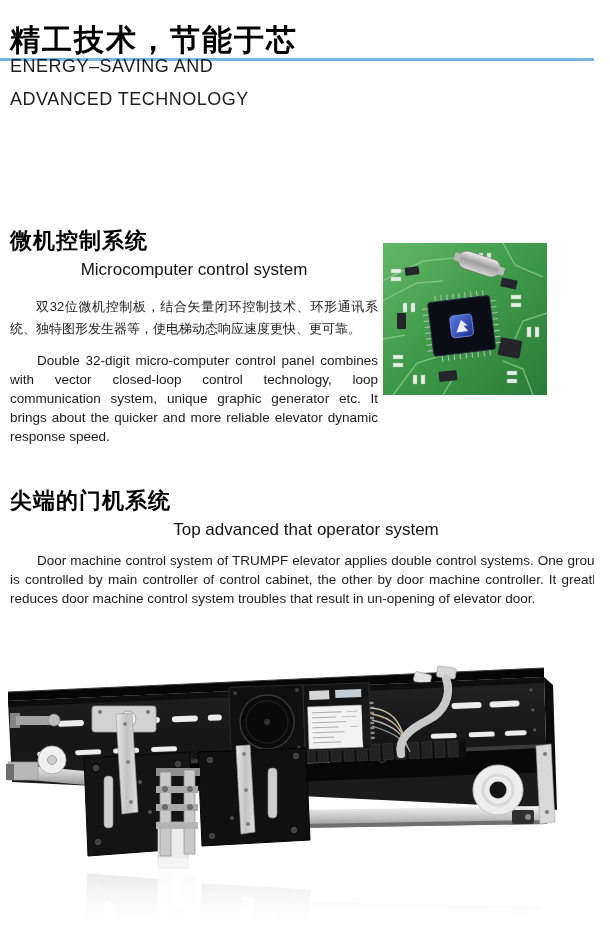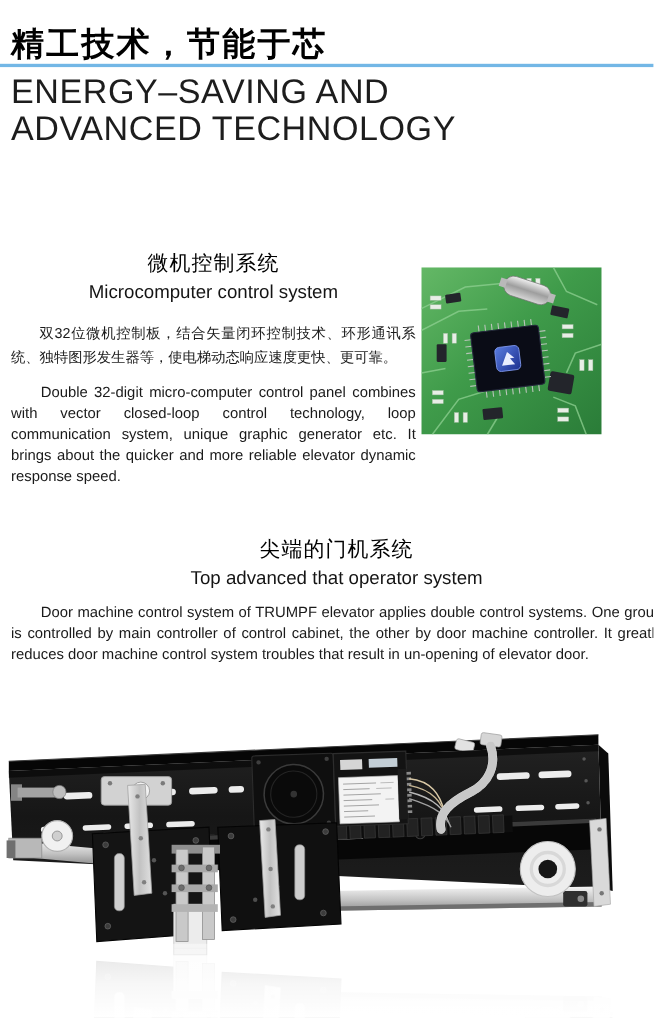--- a/index.html
+++ b/index.html
@@ -9,27 +9,27 @@
   }
   .title-zh{
     position:absolute;left:10px;top:20px;font-size:30px;font-weight:bold;
     color:#000;letter-spacing:2px;white-space:nowrap;
   }
   .title-rule{
     position:absolute;left:0;top:58px;width:610px;height:3px;
     background:var(--accent-rule,#73b7e6);
   }
   .subtitle-en{
-    position:absolute;left:10px;top:67px;font-size:31px;line-height:33px;
+    position:absolute;left:10px;top:50px;font-size:18px;line-height:33px;
     color:#1d1d1d;letter-spacing:.5px;
   }
   .section{position:absolute;left:10px;}
   .sec-1{top:226px;width:368px;}
   .sec-2{top:486px;width:592px;}
-  .h-zh{font-size:19px;font-weight:normal;color:#000;margin:0;letter-spacing:1px;text-align:center;}
+  .h-zh{font-size:22px;font-weight:bold;color:#000;margin:0;letter-spacing:1px;}
   .h-en{font-size:17px;color:#141414;margin:4px 0 0 0;font-weight:normal;text-align:center;}
   .p-zh{font-size:13px;line-height:22px;color:#1a1a1a;text-align:justify;
         text-indent:2em;margin:0;}
   .p-en{font-size:13.5px;line-height:19px;color:#1a1a1a;text-align:justify;
         text-indent:2em;margin:11px 0 0 0;}
   .sec-1 .p-zh{margin-top:16px;}
   .sec-2 .p-zh{margin-top:27px;}
   .pcb-photo{position:absolute;left:383px;top:243px;width:164px;height:152px;}
   .machine-photo{position:absolute;left:0;top:660px;width:610px;height:265px;}
   svg{display:block;}

